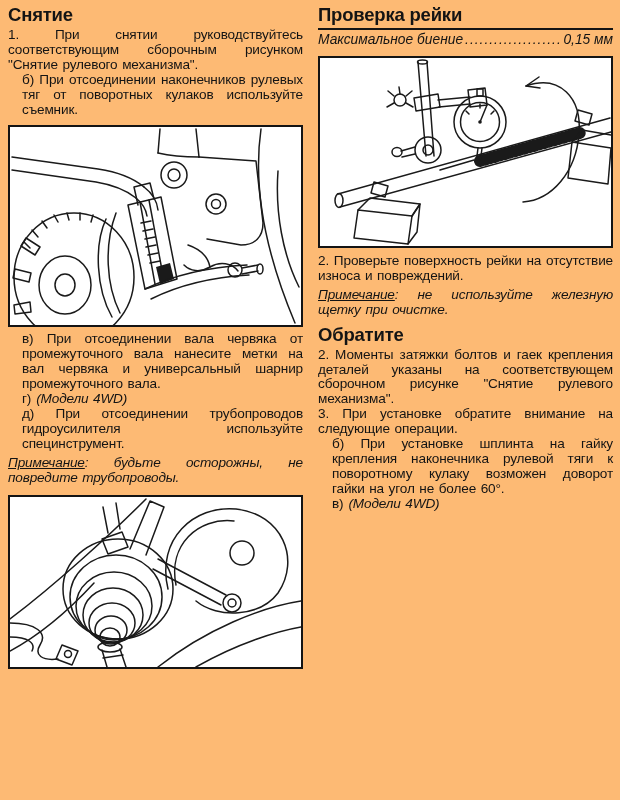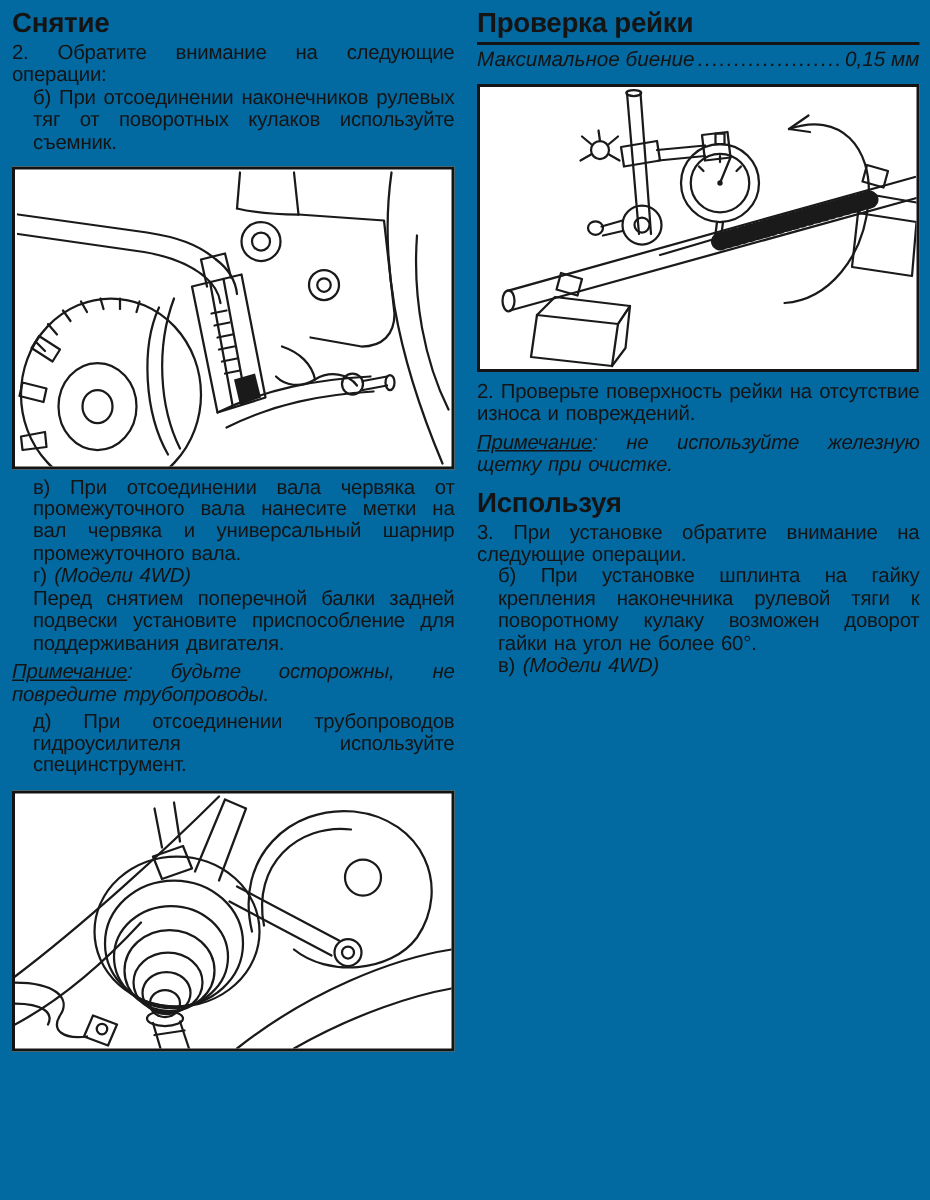--- a/index.html
+++ b/index.html
@@ -1,17 +1,17 @@
 <!DOCTYPE html>
 <html lang="ru"><head>
 <meta charset="utf-8">
 <style>
   html,body{margin:0;padding:0;background:#e8e8e8;}
   .sheet{
-    position:relative;width:620px;height:800px;background:#0369a1;
+    position:relative;width:620px;height:800px;background:#fdba74;
     overflow:hidden;box-sizing:border-box;padding:4px 6px 0 8px;
     font-family:"Liberation Sans", sans-serif;color:#141414;
   }
   .cols{display:flex;gap:15px;}
   .col{width:295px;box-sizing:border-box;}
   h2.sec{font-size:18.5px;line-height:21px;font-weight:700;margin:0 0 3px 0;letter-spacing:-0.2px;}
   h2.sec.mid{margin-top:6px;}
   p.t{font-size:13.6px;line-height:14.9px;margin:0;text-align:justify;letter-spacing:-0.15px;word-spacing:1px;}
   p.sub{padding-left:14px;}
   p.note{font-style:italic;margin:4px 0 3px 0;}
@@ -30,21 +30,21 @@
   svg .fill{fill:#1a1a1a;stroke:none;}
 </style>
 </head>
 <body>
 
 <div class="sheet">
   <div class="cols">
 
     <div class="col">
       <h2 class="sec">Снятие</h2>
-      <p class="t">2. Обратите внимание на следующие операции:</p>
+      <p class="t">1. При снятии руководствуйтесь соответствующим сборочным рисунком "Снятие рулевого механизма".</p>
       <p class="t sub">б) При отсоединении наконечников рулевых тяг от поворотных кулаков используйте съемник.</p>
 
       <figure class="fig fig1" style="margin-left:0;margin-right:0;">
         <svg width="291" height="198" viewBox="0 0 291 198">
           <g class="ln">
 
             <path d="M2,30 L88,42 C108,45 122,50 134,60"></path>
             <path d="M2,43 L86,55 C104,58 116,63 126,71"></path>
             <path d="M134,60 C142,66 147,74 148,83"></path>
             <path d="M126,71 C132,76 136,82 137,89"></path>
@@ -91,23 +91,22 @@
             <ellipse cx="250" cy="142" rx="3" ry="5"></ellipse>
 
             <path d="M251,2 C243,58 253,120 285,196"></path>
             <path d="M289,160 C273,128 265,86 268,44"></path>
           </g>
         </svg>
       </figure>
 
       <p class="t sub">в) При отсоединении вала червяка от промежуточного вала нанесите метки на вал червяка и универсальный шарнир промежуточного вала.</p>
       <p class="t sub"><span>г)</span><span class="models">(Модели 4WD)</span></p>
-      <p class="t sub">Перед снятием поперечной балки задней подвески установите приспособление для поддерживания двигателя.</p>
+      <p class="t sub">д) При отсоединении трубопроводов гидроусилителя используйте специнструмент.</p>
       <p class="t note"><span class="u">Примечание</span><span>: будьте осторожны, не повредите трубопроводы.</span></p>
-      <p class="t sub">д) При отсоединении трубопроводов гидроусилителя используйте специнструмент.</p>
 
       <figure class="fig fig2" style="margin-left:0;margin-right:0;">
         <svg width="291" height="170" viewBox="0 0 291 170">
           <g class="ln">
 
             <path d="M0,122 C45,88 100,38 136,2"></path>
             <path d="M0,154 C30,138 60,112 84,86"></path>
 
             <ellipse cx="108" cy="92" rx="55" ry="50"></ellipse>
             <ellipse cx="106" cy="100" rx="46" ry="42"></ellipse>
@@ -200,20 +199,21 @@
             <circle cx="108" cy="92" r="5"></circle>
             <path d="M95,89 l-14,4 M95,96 l-13,3"></path>
             <ellipse cx="77" cy="94" rx="5" ry="4.5"></ellipse>
           </g>
         </svg>
       </figure>
 
       <p class="t">2. Проверьте поверхность рейки на отсутствие износа и повреждений.</p>
       <p class="t note"><span class="u">Примечание</span><span>: не используйте железную щетку при очистке.</span></p>
 
-      <h2 class="sec mid">Используя</h2>
+      <h2 class="sec mid">Обратите</h2>
+      <p class="t">2. Моменты затяжки болтов и гаек крепления деталей указаны на соответствующем сборочном рисунке "Снятие рулевого механизма".</p>
       <p class="t">3. При установке обратите внимание на следующие операции.</p>
       <p class="t sub">б) При установке шплинта на гайку крепления наконечника рулевой тяги к поворотному кулаку возможен доворот гайки на угол не более 60°.</p>
       <p class="t sub"><span>в)</span><span class="models">(Модели 4WD)</span></p>
     </div>
 
   </div>
 </div>
 
 </body></html>

